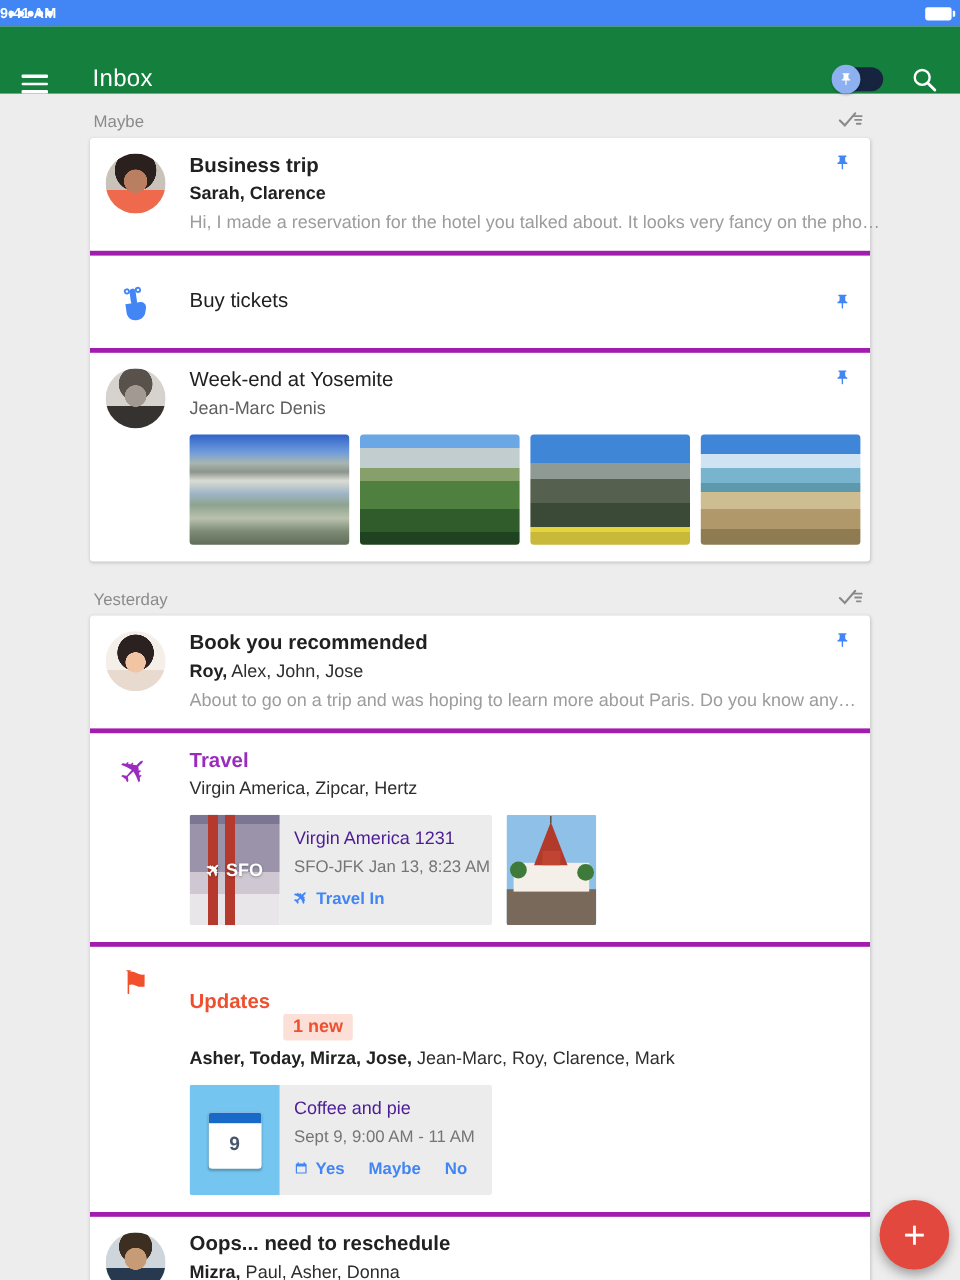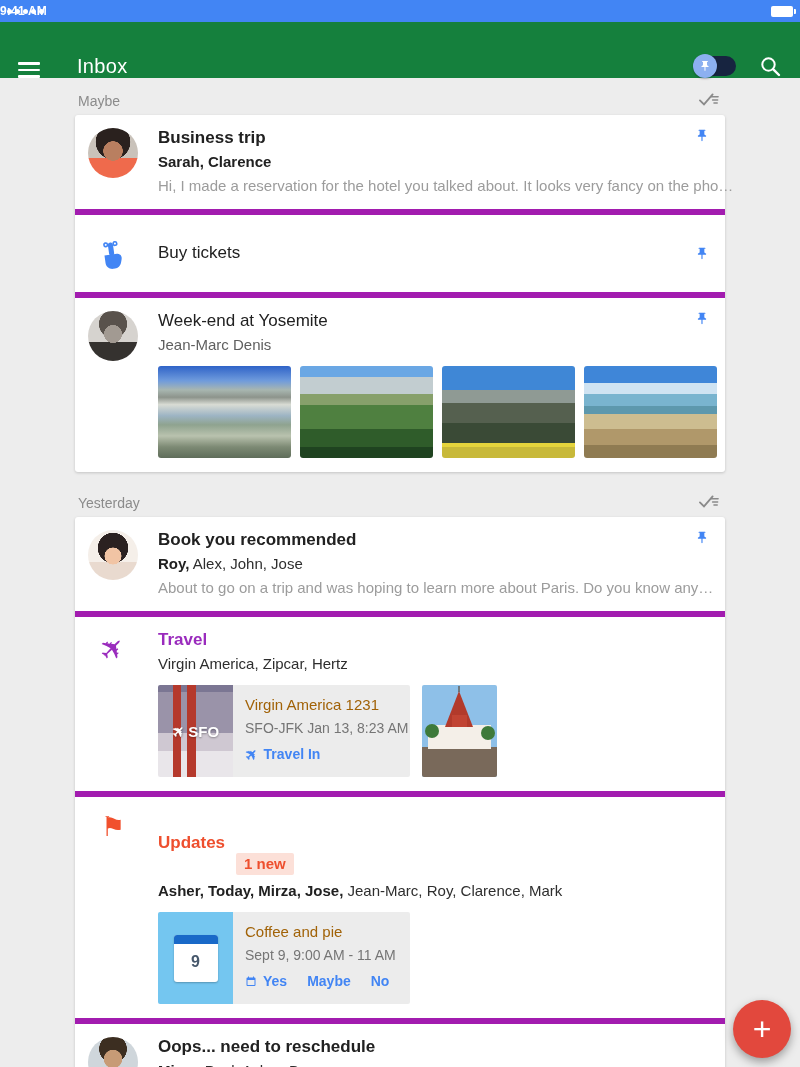--- a/index.html
+++ b/index.html
@@ -26,21 +26,21 @@
   
   .content { padding:0 75px; }
   .section-head { height:37px; display:flex; align-items:flex-end; justify-content:space-between; padding:0 4px 6px 3px; }
   .section-label { color:#8b8b8b; font-size:14px; }
   .sweep-btn { cursor:pointer; height:20px; }
 
   .card { background:#fff; border-radius:3px; box-shadow:0 1px 3px rgba(0,0,0,.18); }
   .card + .section-head { margin-top:8px; }
 
   .row { position:relative; display:grid; grid-template-columns:50px 1fr; column-gap:20px; padding:13px 16px 14px 13px; cursor:pointer; }
-  .row + .row { border-top:6px solid #a21caf; }
+  .row + .row { border-top:4px solid #a21caf; }
   .av { width:50px; height:50px; border-radius:50%; }
   .av-sarah { background:radial-gradient(circle at 50% 46%, #b97f60 0 26%, rgba(0,0,0,0) 27%), radial-gradient(circle at 50% 28%, #2a211e 0 39%, rgba(0,0,0,0) 40%), linear-gradient(180deg,#c9c2ba 0 60%, #ef6a4c 60%); }
   .av-jm { background:radial-gradient(circle at 50% 46%, #a29a92 0 24%, rgba(0,0,0,0) 25%), radial-gradient(circle at 50% 26%, #59524c 0 31%, rgba(0,0,0,0) 32%), linear-gradient(180deg,#d6d3cf 0 62%, #35322f 62%); }
   .av-roy { background:radial-gradient(circle at 50% 52%, #f1c4a4 0 23%, rgba(0,0,0,0) 24%), radial-gradient(circle at 50% 36%, #2b2120 0 37%, rgba(0,0,0,0) 38%), linear-gradient(180deg,#f5efe9 0 64%, #e9dacf 64%); }
   .av-mizra { background:radial-gradient(circle at 50% 44%, #c79b76 0 24%, rgba(0,0,0,0) 25%), radial-gradient(circle at 50% 24%, #3c2e21 0 30%, rgba(0,0,0,0) 31%), linear-gradient(180deg,#cfd6db 0 60%, #26394e 60%); }
   .av-promos { background:#fdd23e; }
 
   .row-title { font-size:17px; font-weight:700; color:#212121; line-height:20px; }
   .row-title.read { font-weight:400; }
   .row-senders { font-size:15px; color:#2e2e2e; line-height:19px; margin-top:4px; }
@@ -68,21 +68,21 @@
   .bundle-title.updates { color:#ee4f2e; }
   .badge { background:#fce0d8; color:#ee4f2e; font-size:15px; font-weight:700; padding:1px 8px; border-radius:2px; margin-left:11px;margin-top:43px; }
   .plane-big { color:#9a2bbd; font-size:30px; line-height:1; transform:rotate(-45deg); display:inline-block; }
   .flag-big { color:#f1502d; font-size:27px; line-height:1; }
   .icon-cell { display:flex; align-items:flex-start; justify-content:center; padding-top:4px; }
 
   .chip-strip { display:flex; gap:12px; margin-top:12px; }
   .chip { display:flex; height:92px; border-radius:2px; overflow:hidden; flex:none; cursor:pointer; }
   .chip-img { width:75px; height:92px; flex:none; position:relative; }
   .chip-body { background:#ececec; width:177px; padding:11px 12px; }
-  .chip-title { font-size:15px; color:#a16207; line-height:18px; white-space:nowrap; }
+  .chip-title { font-size:15px; color:#4c1d95; line-height:18px; white-space:nowrap; }
   .chip-sub { font-size:14px; color:#757575; line-height:17px; margin-top:6px; white-space:nowrap; }
   .chip-actions { margin-top:9px; display:flex; align-items:center; gap:20px; }
   .chip-link { color:#4285f4; font-size:14px; font-weight:700; display:inline-flex; align-items:center; gap:6px; white-space:nowrap; }
   .plane-sm { font-size:15px; transform:rotate(-45deg); display:inline-block; line-height:1; }
 
   .img-sfo { background:linear-gradient(180deg,#7b7693 0 8%,#9a93a9 8% 52%,#cfc8d2 52% 72%,#e9e6ea 72%); }
   .img-sfo .towers { position:absolute; inset:0; background:linear-gradient(90deg,rgba(0,0,0,0) 0 20%,#b5392c 20% 31%,rgba(0,0,0,0) 31% 39%,#b5392c 39% 50%,rgba(0,0,0,0) 50%); }
   .sfo-label { position:absolute; inset:0; display:flex; align-items:center; justify-content:center; gap:4px; color:#fff; font-size:15px; font-weight:700; text-shadow:0 1px 2px rgba(0,0,0,.35); }
   .img-cal { background:#74c6f0; display:flex; align-items:center; justify-content:center; }
   .cal-sheet { width:44px; height:47px; background:#fff; border-radius:3px; overflow:hidden; box-shadow:0 1px 2px rgba(0,0,0,.25); }

